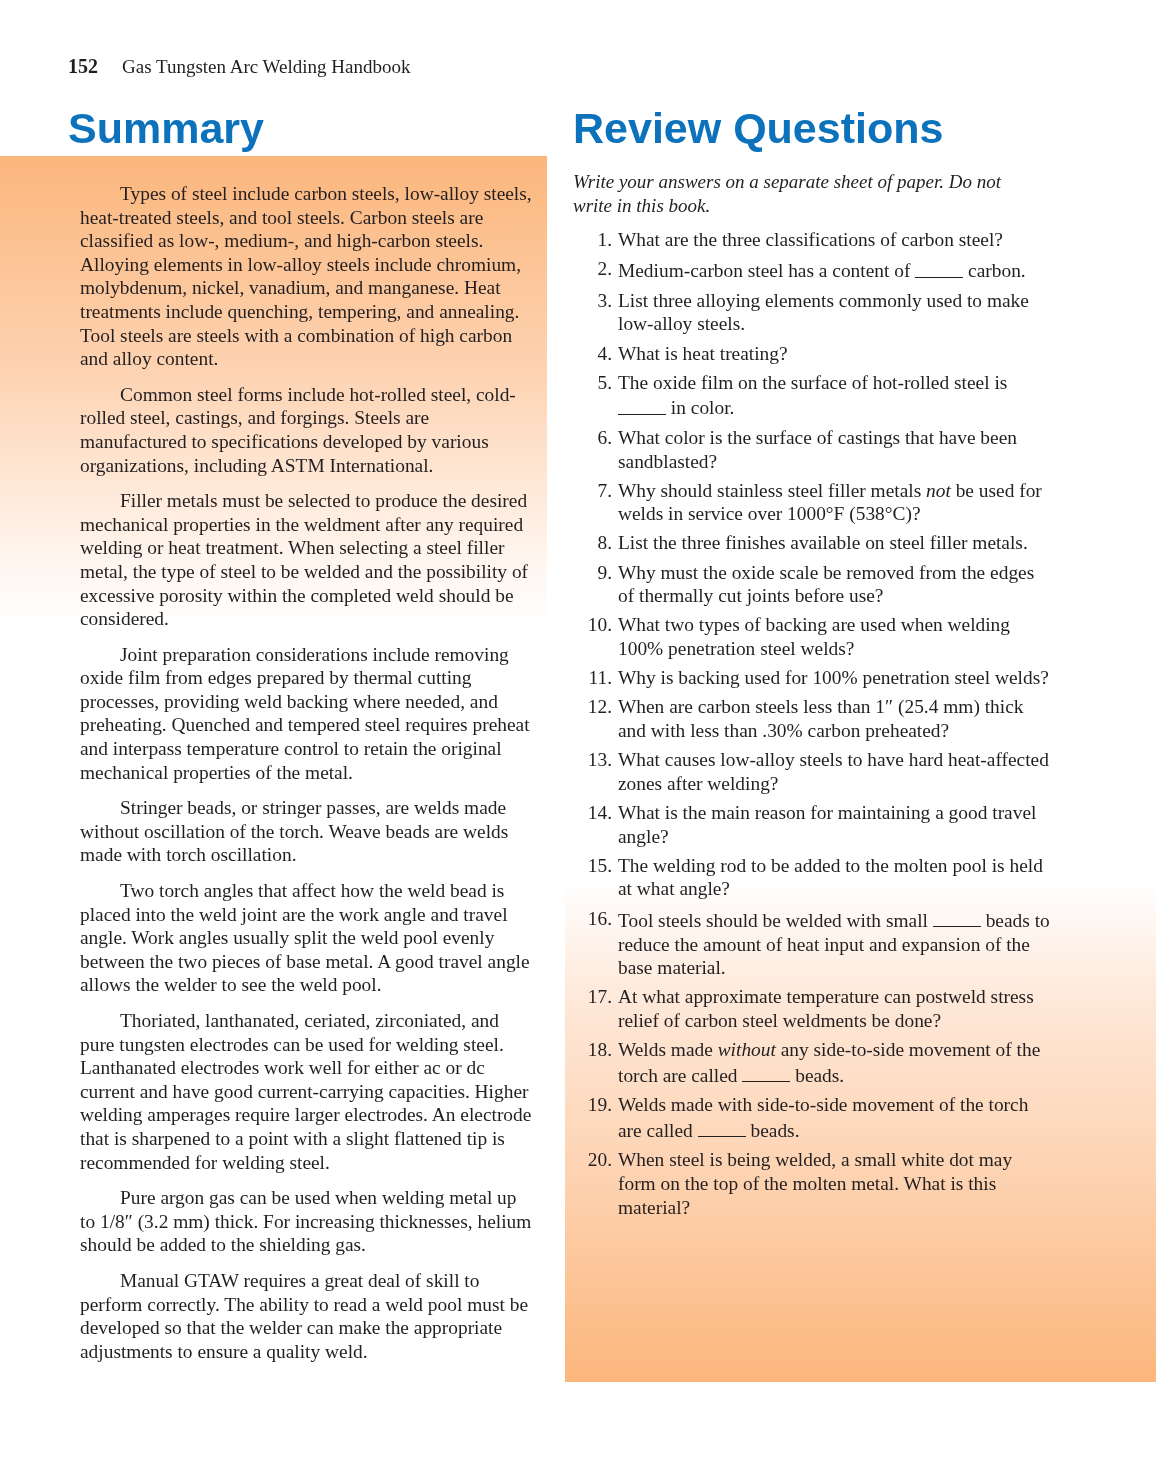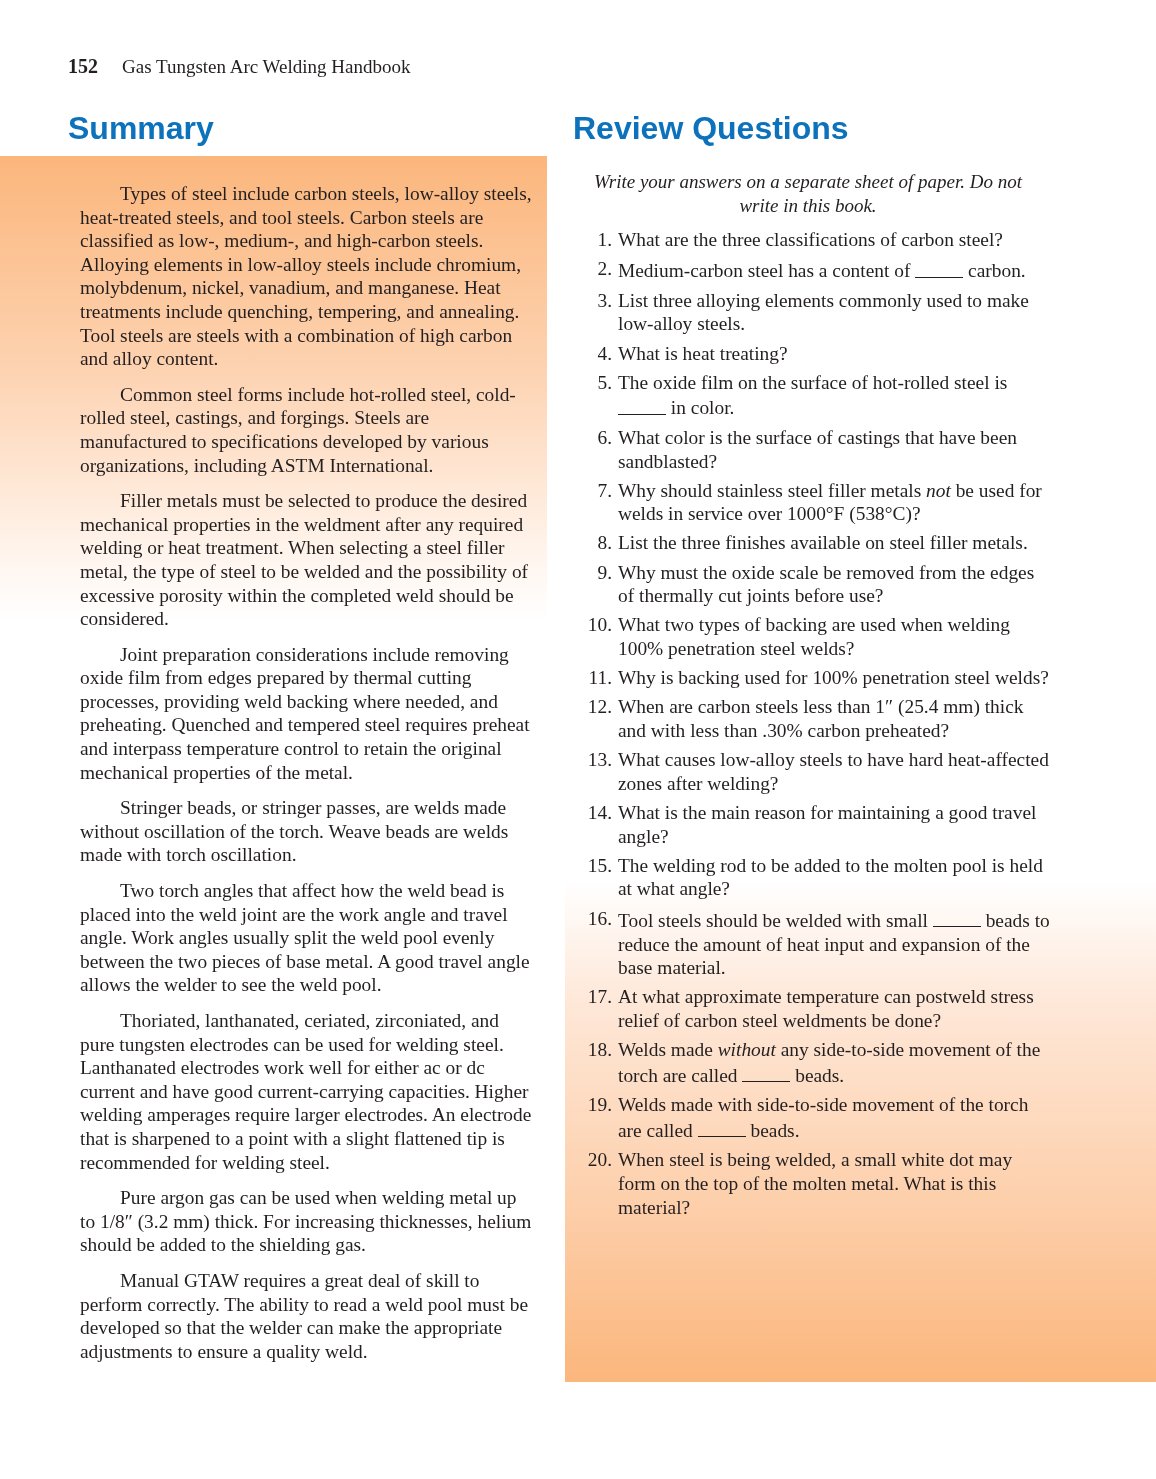--- a/index.html
+++ b/index.html
@@ -16,32 +16,32 @@
     position: absolute; left: 565px; top: 880px; width: 591px; height: 502px;
     background: linear-gradient(to bottom, #ffffff 0%, #fee7d7 25%, #fdd2b0 60%, #fbb67c 100%);
   }
   .running-head {
     position: absolute; left: 68px; top: 54px; font-size: 19px; line-height: 24px;
     font-family: "Liberation Serif", serif;
   }
   .running-head .page-num { font-weight: bold; margin-right: 24px; font-size: 20px; }
   h2 {
     position: absolute; margin: 0; color: #0c72bc;
-    font-family: "Liberation Sans", sans-serif; font-weight: bold; font-size: 32px; line-height: 40px;
+    font-family: "Liberation Sans", sans-serif; font-weight: bold; font-size: 43px; line-height: 40px;
   }
   .h-summary { left: 68px; top: 108px; }
   .h-review { left: 573px; top: 108px; }
   .summary {
     position: absolute; left: 68px; top: 170px; width: 480px;
     font-family: "Liberation Serif", serif; font-size: 19.4px; line-height: 23.6px;
   }
   .summary p { margin: 12px; text-indent: 40px; }
   .review-intro {
     position: absolute; left: 573px; top: 170px; width: 470px;
-    font-family: "Liberation Serif", serif; font-style: italic; font-size: 19px; line-height: 23.6px; text-align: center;
+    font-family: "Liberation Serif", serif; font-style: italic; font-size: 19px; line-height: 23.6px;
   }
   .questions {
     position: absolute; left: 573px; top: 228px; width: 480px; margin: 0; padding: 0; list-style: none;
     font-family: "Liberation Serif", serif; font-size: 19.4px; line-height: 23.6px;
   }
   .questions li { display: flex; margin-bottom: 5.6px; }
   .questions .num { width: 39px; flex: none; text-align: right; padding-right: 0; box-sizing: border-box; }
   .questions .num span { display: inline-block; width: 28px; text-align: right; }
   .questions .txt { flex: 1; padding-left: 0; margin-left: 6px; }
   .blank { display: inline-block; width: 48px; border-bottom: 1px solid #231f20; height: 1em; vertical-align: baseline; }

